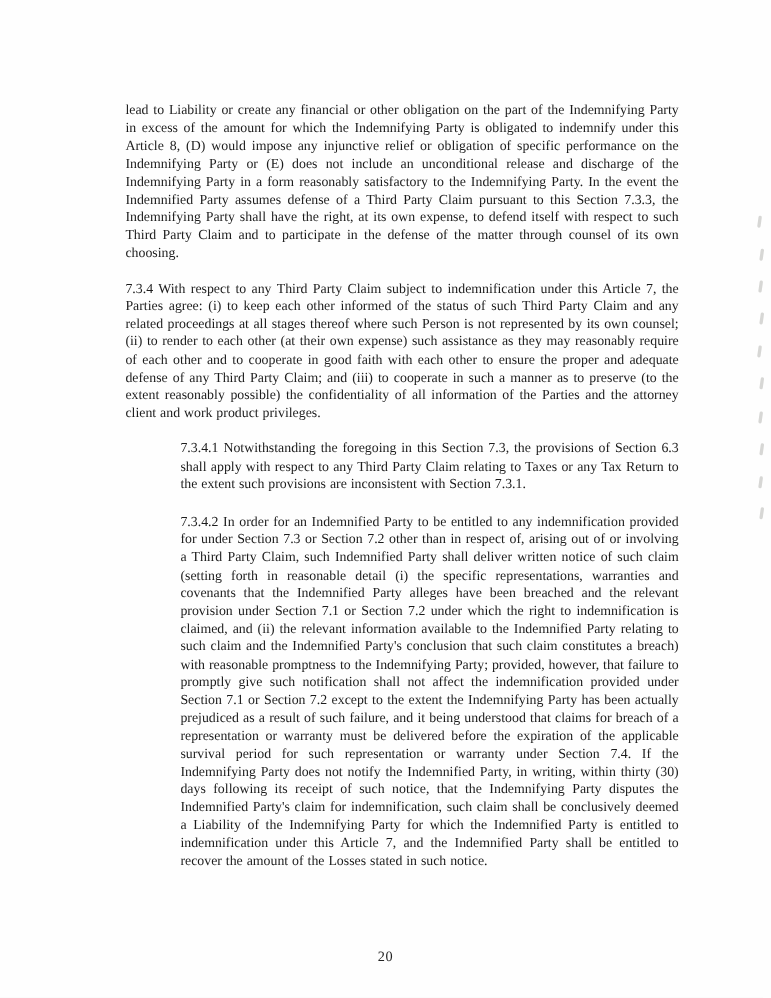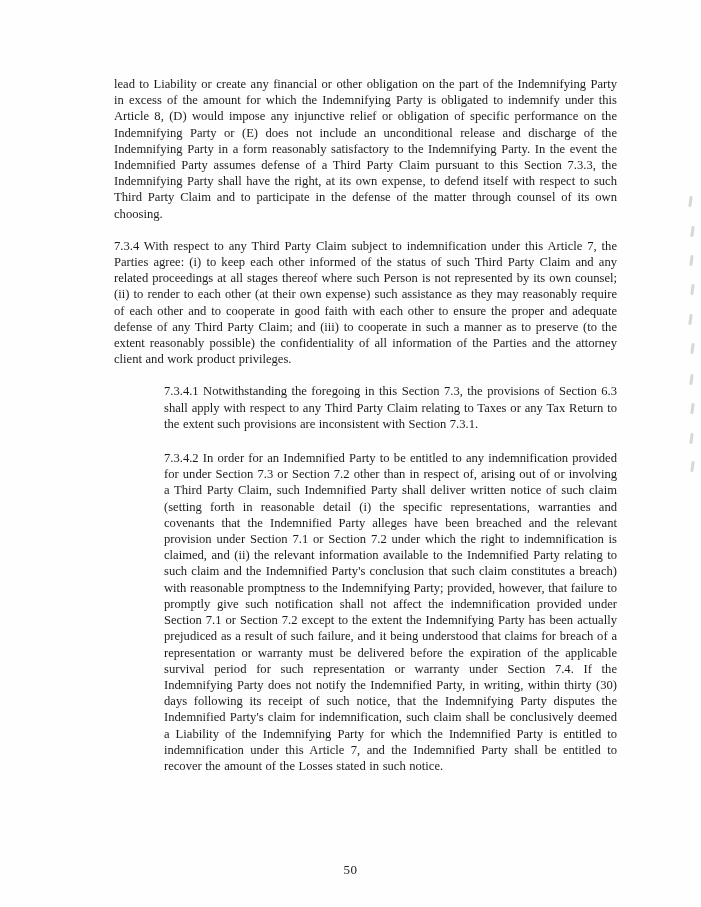--- a/index.html
+++ b/index.html
@@ -16,21 +16,21 @@
   .page {
     position: absolute;
     inset: 0;
     background: #fefefe;
     color: #1c1c1c;
     font-family: "Liberation Serif", serif;
   }
   .text-block {
     position: absolute;
     left: 114px;
-    top: 76px;
+    top: 92px;
     width: 503px;
     font-family: Liberation Serif, serif;
   }
   p.para {
     margin: 0 0 16px 0;
     font-size: 12.6px;
     line-height: 16.2px;
     text-align: justify;
     text-justify: inter-word;
     word-spacing: 0.4px;
@@ -86,21 +86,21 @@
   <div class="text-block">
     <p class="para">lead to Liability or create any financial or other obligation on the part of the Indemnifying Party in excess of the amount for which the Indemnifying Party is obligated to indemnify under this Article 8, (D) would impose any injunctive relief or obligation of specific performance on the Indemnifying Party or (E) does not include an unconditional release and discharge of the Indemnifying Party in a form reasonably satisfactory to the Indemnifying Party.  In the event the Indemnified Party assumes defense of a Third Party Claim pursuant to this Section 7.3.3, the Indemnifying Party shall have the right, at its own expense, to defend itself with respect to such Third Party Claim and to participate in the defense of the matter through counsel of its own choosing.</p>
 
     <p class="para">7.3.4   With respect to any Third Party Claim subject to indemnification under this Article 7, the Parties agree: (i) to keep each other informed of the status of such Third Party Claim and any related proceedings at all stages thereof where such Person is not represented by its own counsel; (ii) to render to each other (at their own expense) such assistance as they may reasonably require of each other and to cooperate in good faith with each other to ensure the proper and adequate defense of any Third Party Claim; and (iii) to cooperate in such a manner as to preserve (to the extent reasonably possible) the confidentiality of all information of the Parties and the attorney client and work product privileges.</p>
 
     <p class="para indented">7.3.4.1 Notwithstanding the foregoing in this Section 7.3, the provisions of Section 6.3 shall apply with respect to any Third Party Claim relating to Taxes or any Tax Return to the extent such provisions are inconsistent with Section 7.3.1.</p>
 
     <p class="para indented">7.3.4.2 In order for an Indemnified Party to be entitled to any indemnification provided for under Section 7.3 or Section 7.2 other than in respect of, arising out of or involving a Third Party Claim, such Indemnified Party shall deliver written notice of such claim (setting forth in reasonable detail (i) the specific representations, warranties and covenants that the Indemnified Party alleges have been breached and the relevant provision under Section 7.1 or Section 7.2 under which the right to indemnification is claimed, and (ii) the relevant information available to the Indemnified Party relating to such claim and the Indemnified Party's conclusion that such claim constitutes a breach) with reasonable promptness to the Indemnifying Party; provided, however, that failure to promptly give such notification shall not affect the indemnification provided under Section 7.1 or Section 7.2 except to the extent the Indemnifying Party has been actually prejudiced as a result of such failure, and it being understood that claims for breach of a representation or warranty must be delivered before the expiration of the applicable survival period for such representation or warranty under Section 7.4.  If the Indemnifying Party does not notify the Indemnified Party, in writing, within thirty (30) days following its receipt of such notice, that the Indemnifying Party disputes the Indemnified Party's claim for indemnification, such claim shall be conclusively deemed a Liability of the Indemnifying Party for which the Indemnified Party is entitled to indemnification under this Article 7, and the Indemnified Party shall be entitled to recover the amount of the Losses stated in such notice.</p>
   </div>
 
-  <div class="page-number">50</div>
+  <div class="page-number">20</div>
 
   <div class="edge-artifacts">
     <span></span>
     <span></span>
     <span></span>
     <span></span>
     <span></span>
     <span></span>
     <span></span>
     <span></span>

